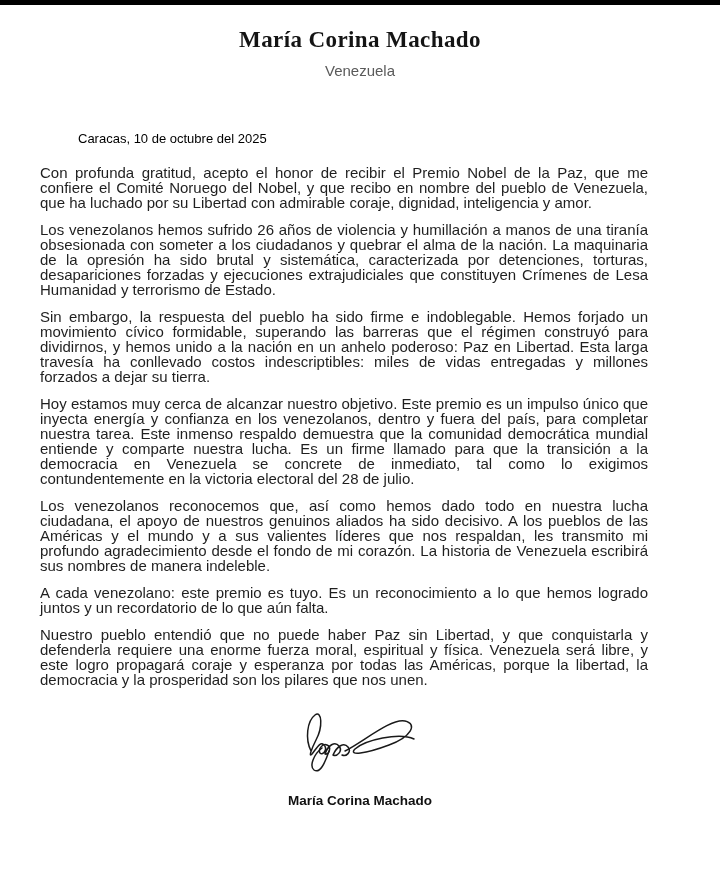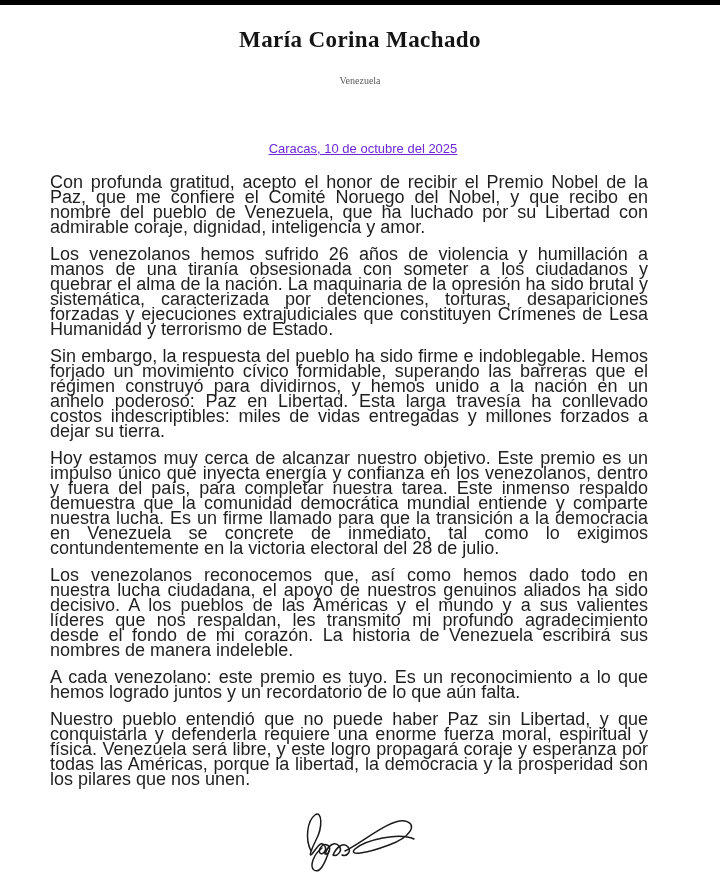--- a/index.html
+++ b/index.html
@@ -26,38 +26,37 @@
   }
   .lh-name {
     font-family: "Liberation Serif", serif;
     font-weight: bold;
     font-size: 23px;
     line-height: 28px;
     color: #141414;
     letter-spacing: 0.4px;
   }
   .lh-sub {
-    font-family: Liberation Serif, serif;
-    font-size: 10px;
+    font-family: Liberation Sans, sans-serif;
+    font-size: 15px;
     line-height: 13px;
-    margin-top: 20px;
+    margin-top: 10px;
     color: #5a5a5a;
   }
   .dateline {
     margin: 54px 72px 0 78px;
-    text-align: center;
+    text-align: left;
     font-size: 13px;
     line-height: 15px;
-    color: #6d28d9;
-    text-decoration: underline;
+    color: #000000;
   }
   .body-text {
-    margin: 19px 72px 0 50px;
+    margin: 19px 72px 0 40px;
     text-align: justify;
-    font-size: 18px;
+    font-size: 15px;
     line-height: 15px;
     color: #1f1f1f;
   }
   .body-text p {
     margin: 0 0 12px 0;
   }
   .signature-block {
     text-align: center;
     margin-top: 14px;
     height: 74px;

